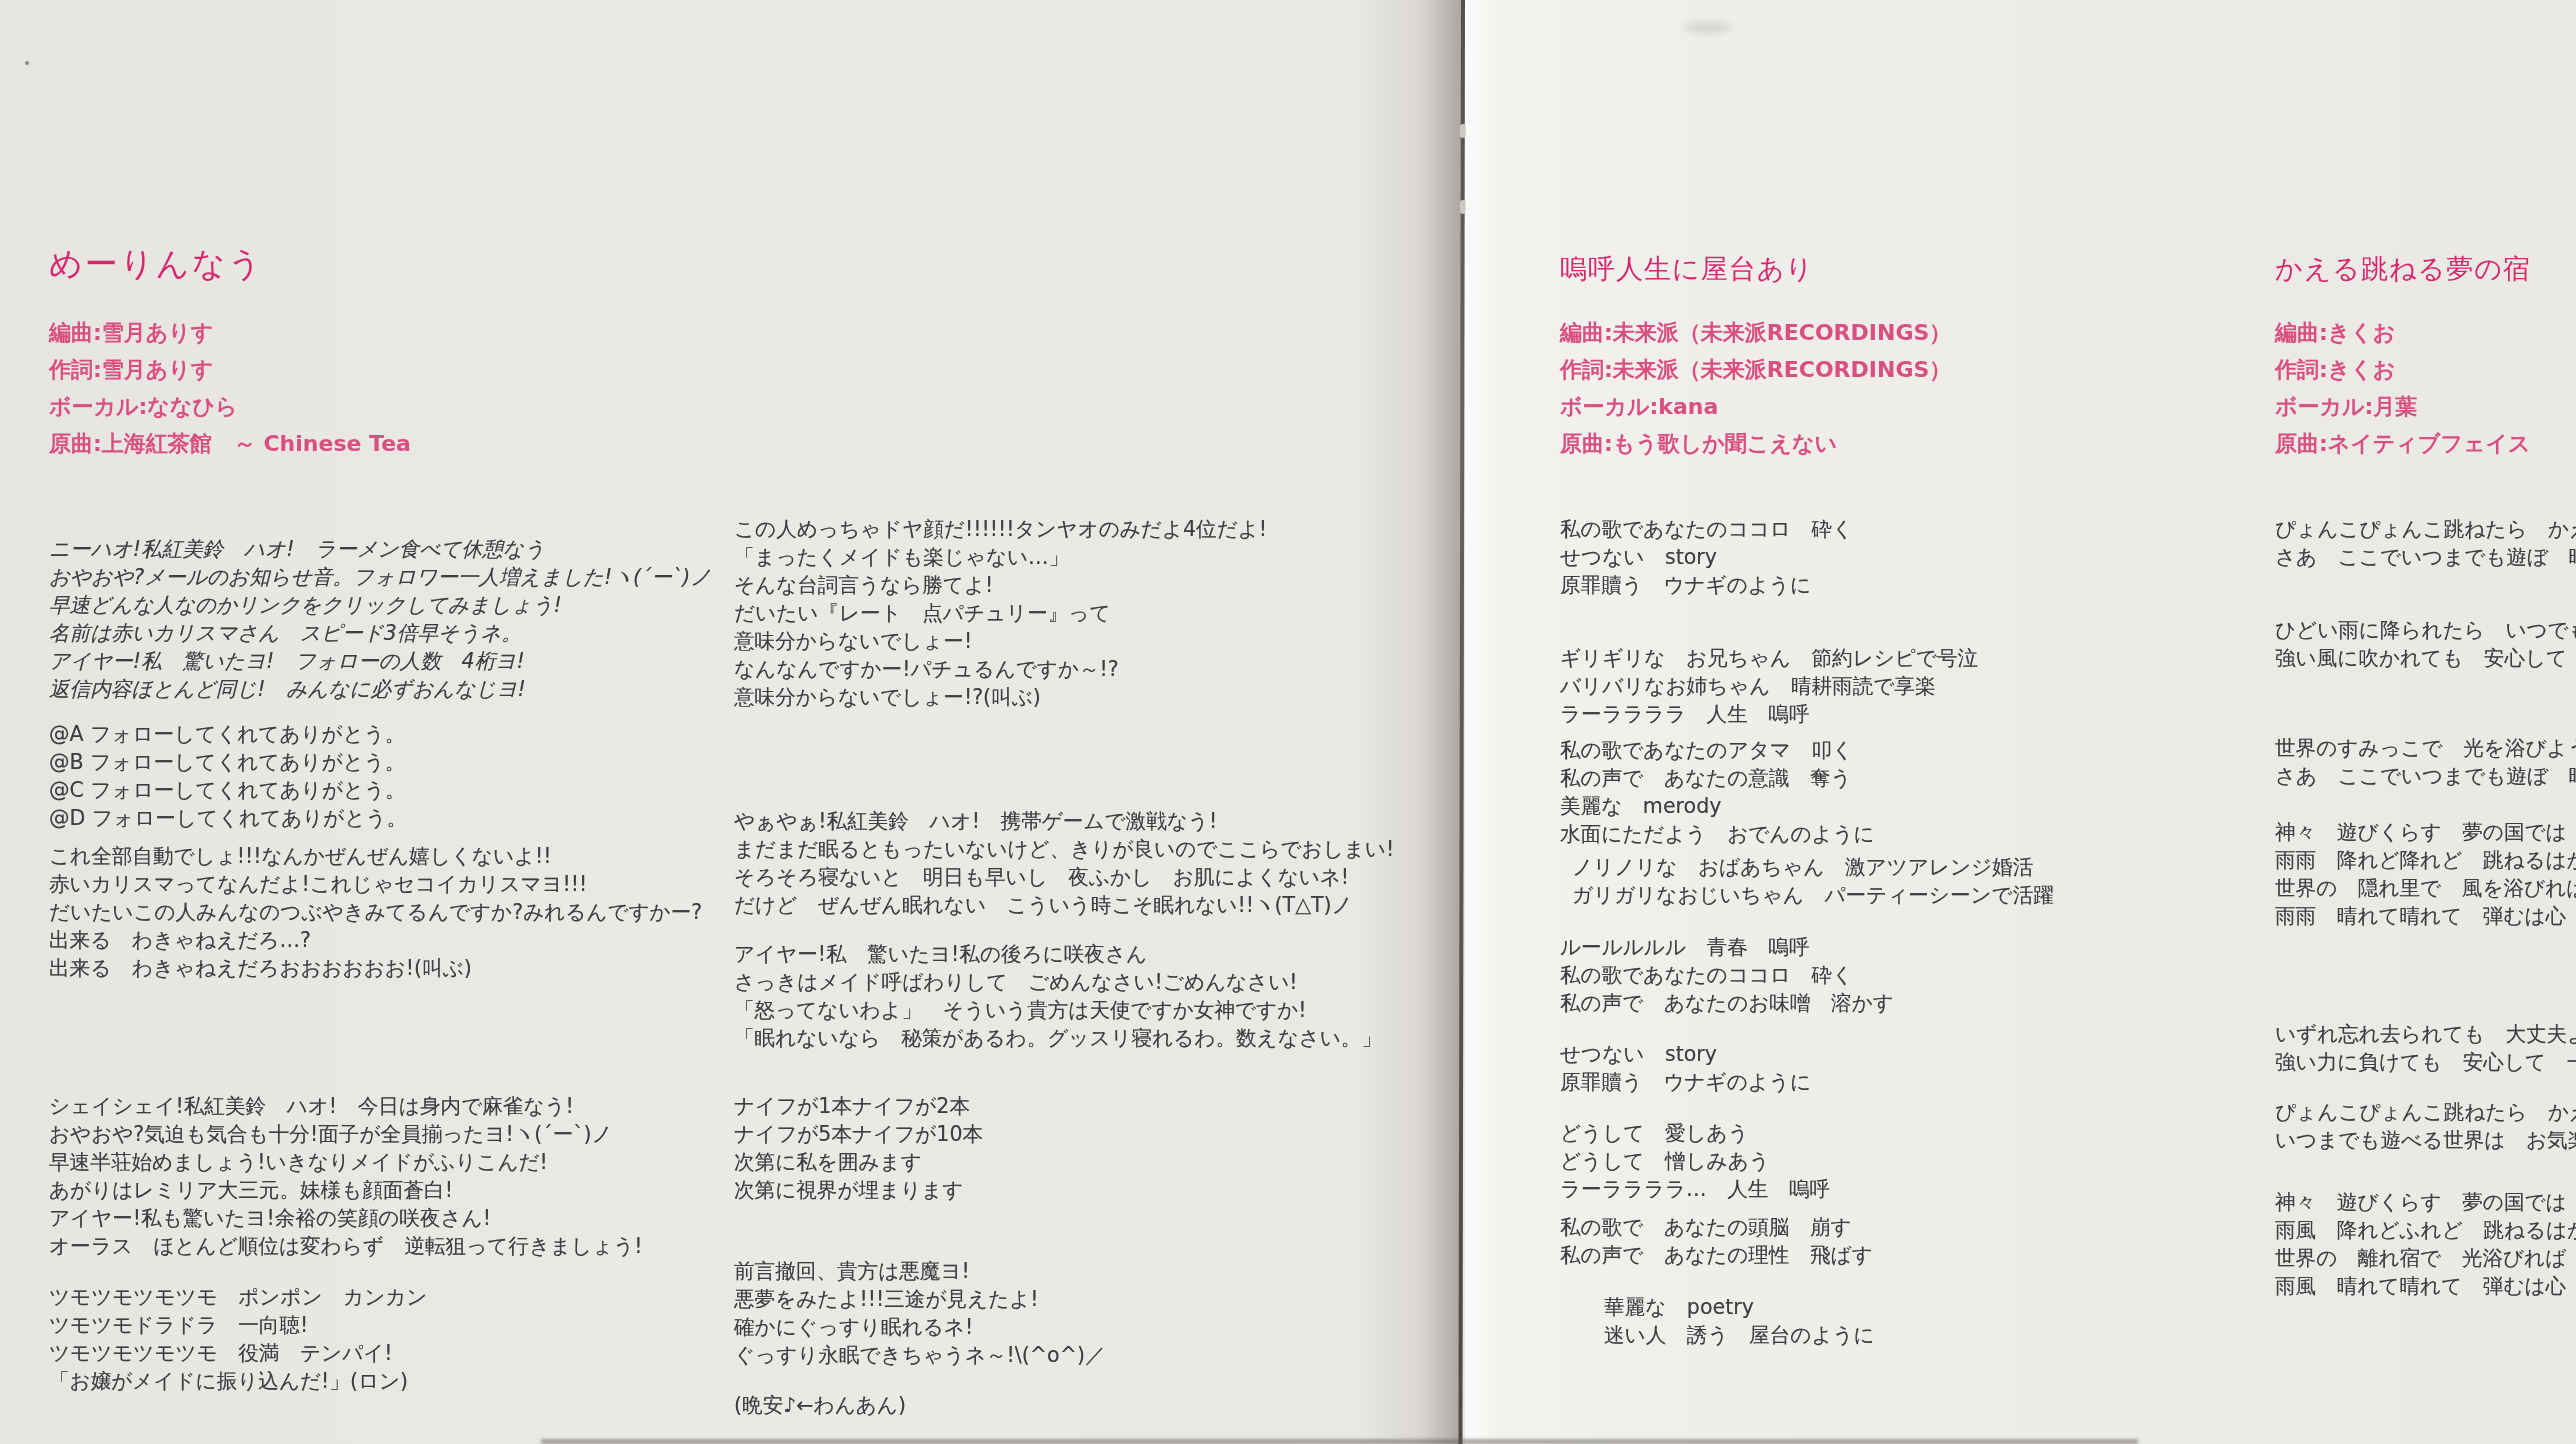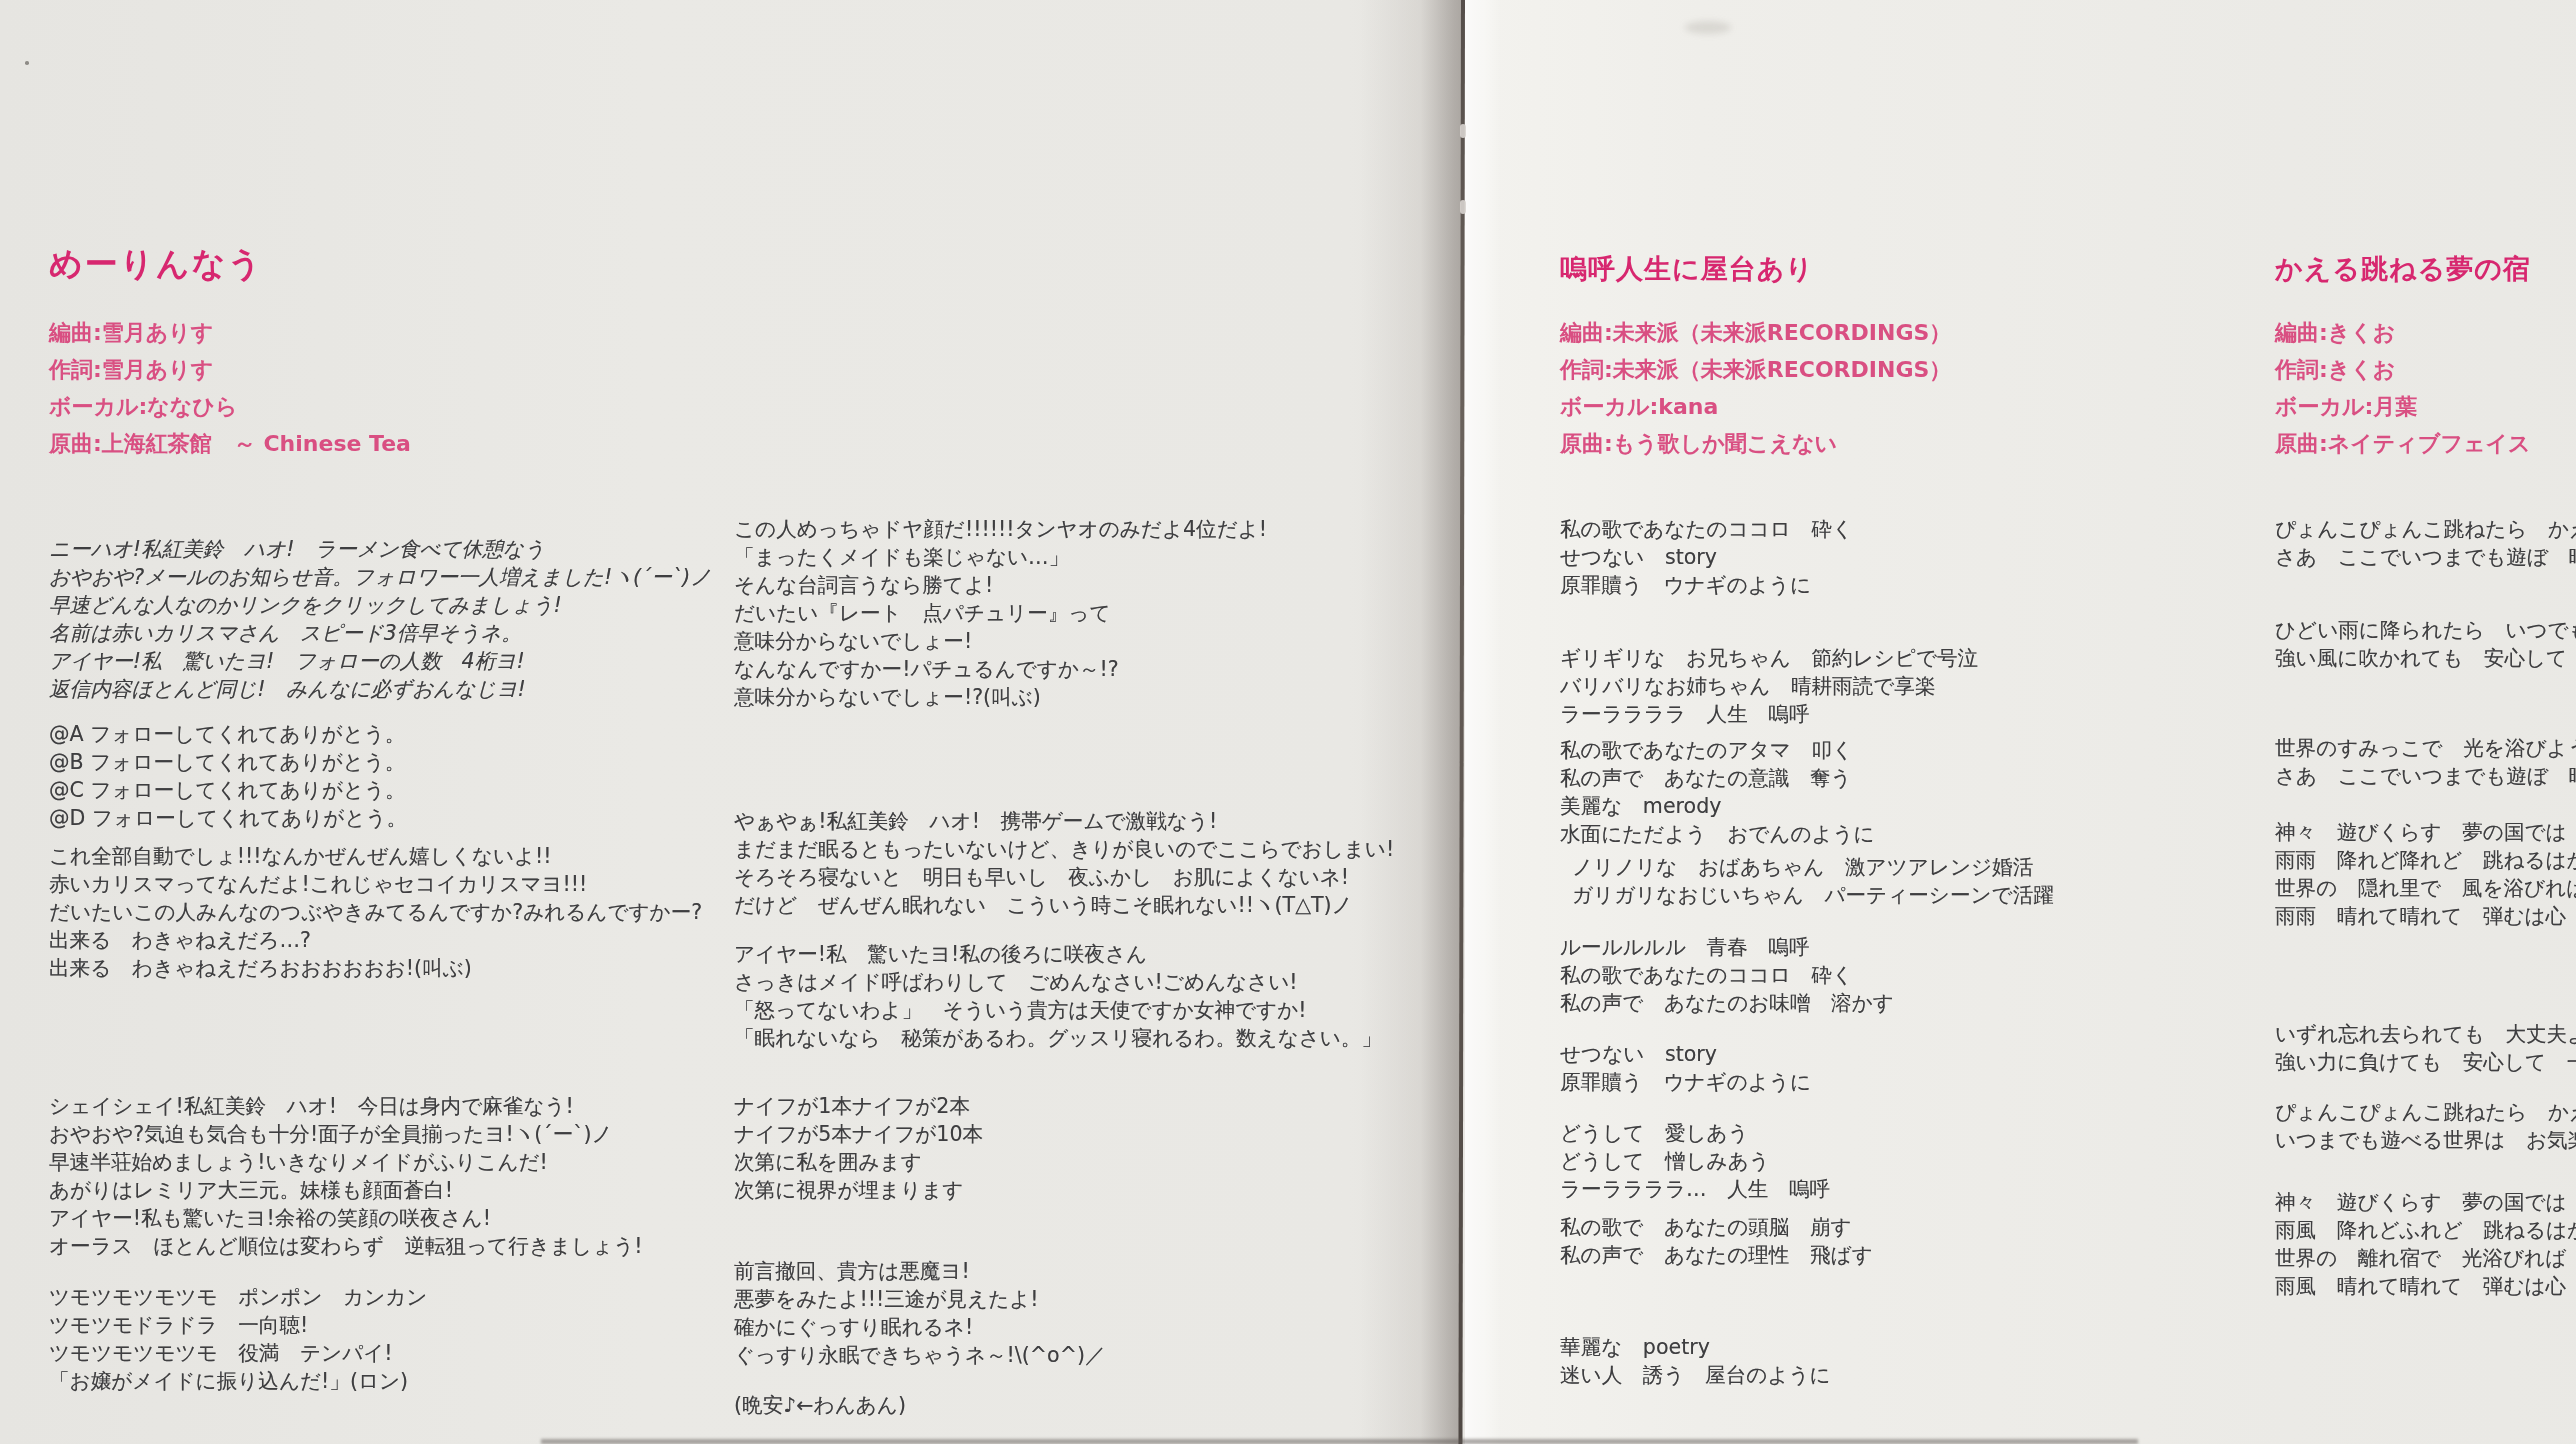--- a/index.html
+++ b/index.html
@@ -24,21 +24,21 @@
     background:#d8d4cf;border-radius:3.1px;opacity:0.9;}
   .notch-1{top:124px;} .notch-2{top:200px;}
   
   .page-edge-shadow{position:absolute;bottom:0;left:541px;width:1597px;height:4.6px;
     background:rgba(95,90,85,0.5);filter:blur(1.5px);}
   .speck-1{position:absolute;left:25px;top:61px;width:3.6px;height:3.6px;border-radius:50%;
     background:rgba(70,65,60,0.55);}
   .smudge-gray{position:absolute;left:1685px;top:20.6px;width:46px;height:13.4px;border-radius:50%;
     background:rgba(120,114,108,0.18);filter:blur(3.1px);}
   
-  .song-title{position:absolute;color:#d7276f;font-weight:700;white-space:pre;}
+  .song-title{position:absolute;color:#d7276f;font-weight:400;white-space:pre;}
   #left-title{left:49px;top:242px;font-size:33px;letter-spacing:2.1px;}
   #s1-title{left:1560px;top:251px;font-size:27px;letter-spacing:1px;}
   #s2-title{left:2275px;top:251px;font-size:27px;letter-spacing:1px;}
   .credits{position:absolute;top:314px;color:#d94f82;font-size:22px;line-height:37px;
     font-weight:600;white-space:pre;}
   #left-credits{left:49px;}
   #s1-credits{left:1560px;}
   #s2-credits{left:2275px;}
   .lyrics-col{position:absolute;top:0;left:0;width:100%;height:100%;pointer-events:none;}
   .stanza{position:absolute;}
@@ -64,21 +64,21 @@
   #lcol2 .stanza:nth-child(6){top:1391px;}
   
   #s1col .stanza:nth-child(1){top:515px;}
   #s1col .stanza:nth-child(2){top:644px;}
   #s1col .stanza:nth-child(3){top:736px;}
   #s1col .stanza:nth-child(4){top:853px;margin-left:12px;}
   #s1col .stanza:nth-child(5){top:933px;}
   #s1col .stanza:nth-child(6){top:1040px;}
   #s1col .stanza:nth-child(7){top:1119px;}
   #s1col .stanza:nth-child(8){top:1213px;}
-  #s1col .stanza:nth-child(9){top:1333px;}
+  #s1col .stanza:nth-child(9){top:1293px;margin-left:44px;}
   
   #s2col .stanza:nth-child(1){top:515px;}
   #s2col .stanza:nth-child(2){top:616px;}
   #s2col .stanza:nth-child(3){top:734px;}
   #s2col .stanza:nth-child(4){top:818px;}
   #s2col .stanza:nth-child(5){top:1020px;}
   #s2col .stanza:nth-child(6){top:1098px;}
   #s2col .stanza:nth-child(7){top:1188px;}
 </style>
 </head>

